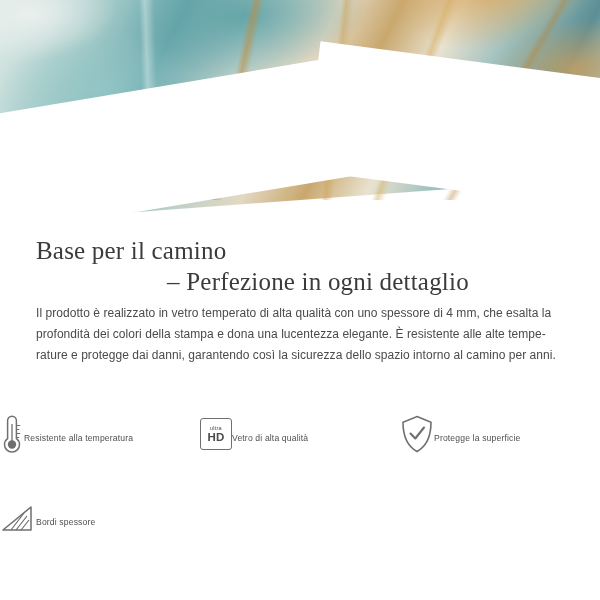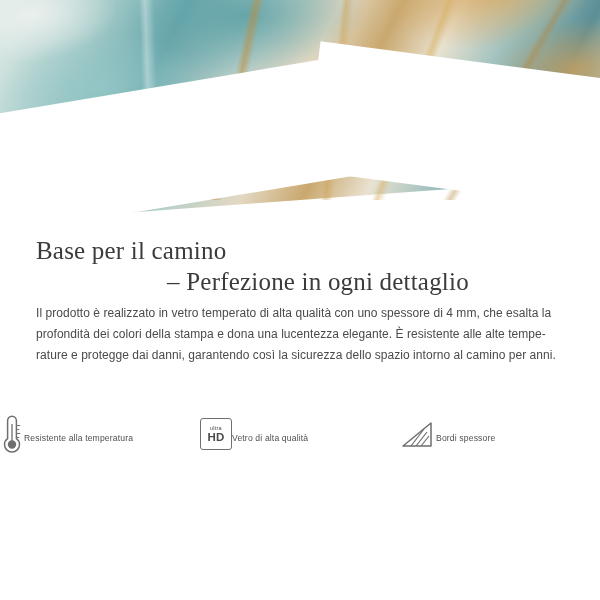--- a/index.html
+++ b/index.html
@@ -271,20 +271,29 @@
     <div class="feature">
       <div class="icon-box">
         <div class="hd-badge">
           <div class="u">ultra</div>
           <div class="hd">HD</div>
         </div>
       </div>
       <div class="caption">Vetro di alta qualità</div>
     </div>
 
+    <div class="feature">
+      <div class="icon-box">
+        <svg width="34" height="40" viewBox="0 0 34 40">
+          <path d="M17 2.5 L31 8.2 C31 21 27 32 17 37.5 C7 32 3 21 3 8.2 Z" fill="none" stroke="#6f6f6f" stroke-width="1.6"></path>
+          <path d="M10.5 19.5 l4.8 5 L24 13.5" fill="none" stroke="#6f6f6f" stroke-width="2.1" stroke-linecap="round" stroke-linejoin="round"></path>
+        </svg>
+      </div>
+      <div class="caption">Protegge la superficie</div>
+    </div>
 
 
     <div class="feature">
       <div class="icon-box">
         <svg width="36" height="32" viewBox="0 0 36 32">
           <path d="M3 28 L31 28 L31 5 Z" fill="none" stroke="#6f6f6f" stroke-width="1.5" stroke-linejoin="round"></path>
           <path d="M11 28 L24 11 M16 28 L27 14 M21 28 L29 18" stroke="#6f6f6f" stroke-width="1.2"></path>
         </svg>
       </div>
       <div class="caption">Bordi spessore</div>

